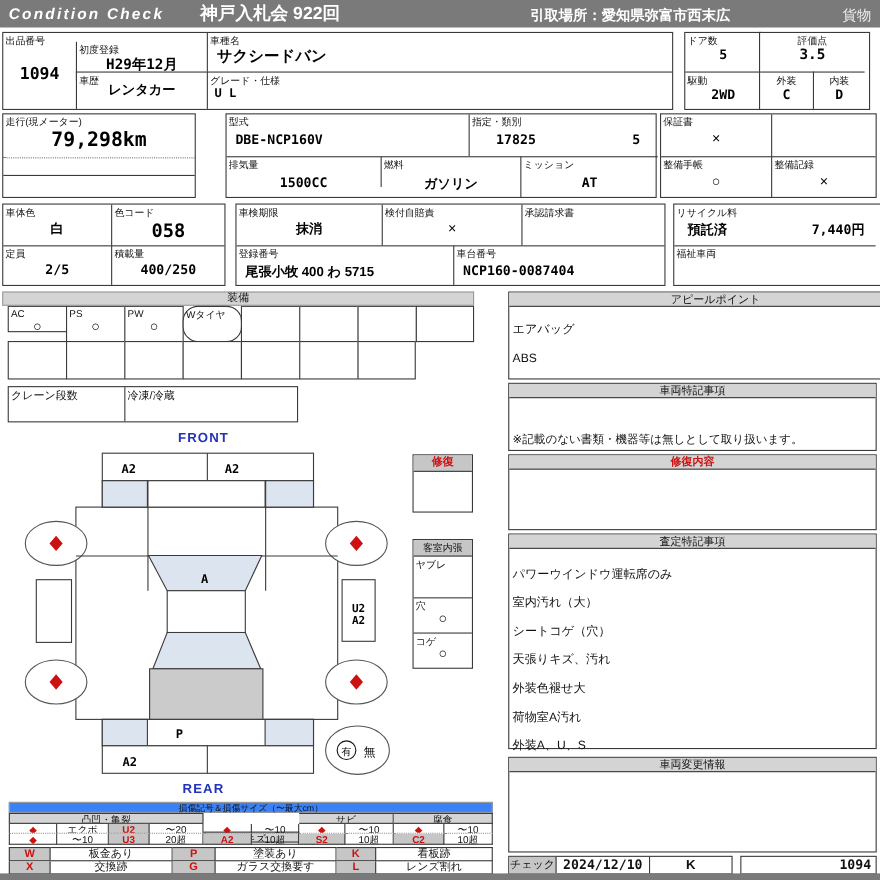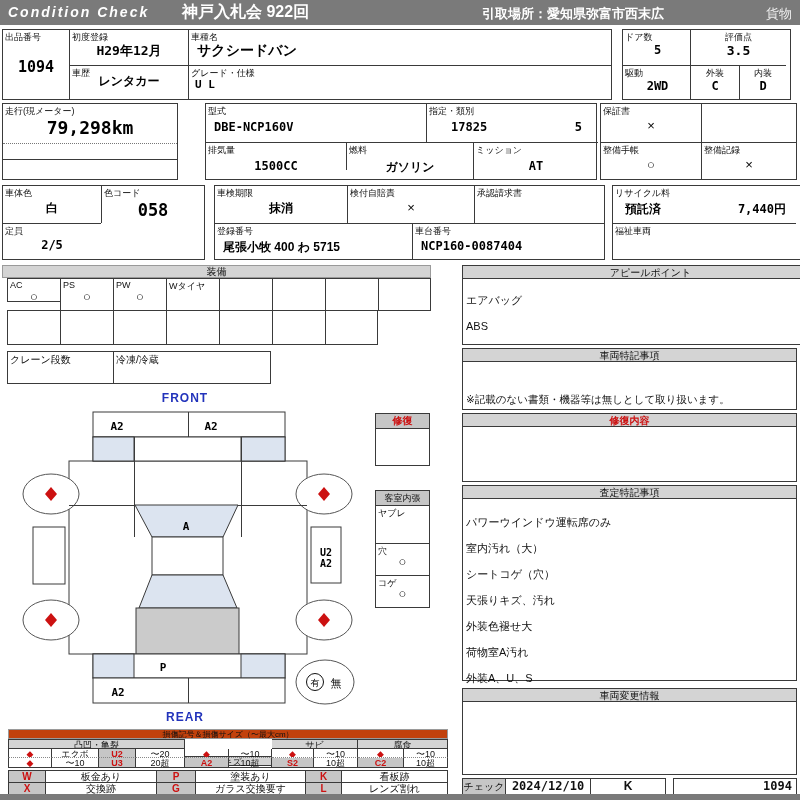--- a/index.html
+++ b/index.html
@@ -42,21 +42,21 @@
   <span class="abs" style="left:182px;top:2px;font-size:16px;font-weight:bold;">神戸入札会 922回</span>
   <span class="abs" style="left:482px;top:5px;font-size:13px;font-weight:bold;">引取場所：愛知県弥富市西末広</span>
   <span class="abs" style="right:8px;top:5px;font-size:13px;color:#ededed;">貨物</span>
 </div>
 
 <div class="box" style="left:2px;top:29px;width:610px;height:71px;">
   <div class="cell" style="left:0;top:0;width:66px;height:69px;">
     <span class="lbl">出品番号</span>
     <div class="val" style="top:28px;font-size:15px;">1094</div>
   </div>
-  <div class="cell bl" style="left:66px;top:0;width:119px;height:35px;text-decoration:underline;">
+  <div class="cell bl" style="left:66px;top:8px;width:119px;height:35px;text-decoration:underline;">
     <span class="lbl">初度登録</span>
     <div class="val" style="top:12px;font-size:13px;">H29年12月</div>
   </div>
   <div class="cell bl bt" style="left:66px;top:35px;width:119px;height:34px;">
     <span class="lbl">車歴</span>
     <div class="val jp" style="top:7px;font-size:12px;">レンタカー</div>
   </div>
   <div class="cell bl" style="left:185px;top:0;width:423px;height:35px;">
     <span class="lbl">車種名</span>
     <div class="val jp vleft" style="top:12px;left:8px;font-size:14px;">サクシードバン</div>
@@ -146,20 +146,24 @@
     <div class="val jp" style="top:14px;font-size:12px;font-weight:bold;">白</div>
   </div>
   <div class="cell bl" style="left:98px;top:0;width:103px;height:37px;">
     <span class="lbl">色コード</span>
     <div class="val" style="top:14px;font-size:17px;">058</div>
   </div>
   <div class="cell bt" style="left:0;top:37px;width:98px;height:36px;">
     <span class="lbl">定員</span>
     <div class="val" style="top:14px;font-size:12px;">2/5</div>
   </div>
+  <div class="cell bt bl" style="left:98px;top:37px;width:103px;height:36px;">
+    <span class="lbl">積載量</span>
+    <div class="val" style="top:14px;font-size:12px;">400/250</div>
+  </div>
 </div>
 
 <div class="box" style="left:214px;top:185px;width:391px;height:75px;">
   <div class="cell" style="left:0;top:0;width:132px;height:37px;">
     <span class="lbl">車検期限</span>
     <div class="val jp" style="top:14px;font-size:12px;font-weight:bold;">抹消</div>
   </div>
   <div class="cell bl" style="left:132px;top:0;width:127px;height:37px;">
     <span class="lbl">検付自賠責</span>
     <div class="val mark" style="top:14px;">×</div>
@@ -197,21 +201,21 @@
   <div class="val mark" style="top:10px;">○</div>
 </div>
 <div class="box" style="left:60px;top:278px;width:54px;height:33px;">
   <span class="lbl">PS</span>
   <div class="val mark" style="top:10px;">○</div>
 </div>
 <div class="box" style="left:113px;top:278px;width:54px;height:33px;">
   <span class="lbl">PW</span>
   <div class="val mark" style="top:10px;">○</div>
 </div>
-<div class="box" style="left:166px;top:278px;width:54px;height:33px;">
+<div class="box" style="left:166px;top:278px;width:54px;height:33px;border-radius:14px;">
   <span class="lbl">Wタイヤ</span>
   <div class="val mark" style="top:10px;"></div>
 </div>
 <div class="box" style="left:219px;top:278px;width:54px;height:33px;"></div>
 <div class="box" style="left:272px;top:278px;width:54px;height:33px;"></div>
 <div class="box" style="left:325px;top:278px;width:54px;height:33px;"></div>
 <div class="box" style="left:378px;top:278px;width:53px;height:33px;"></div>
 
 <div class="box" style="left:7px;top:310px;width:54px;height:35px;"></div>
 <div class="box" style="left:60px;top:310px;width:54px;height:35px;"></div>
@@ -349,21 +353,21 @@
 
 <div class="box" style="left:462px;top:778px;width:204px;height:17px;">
   <div class="cell" style="left:0;top:0;width:43px;height:15px;background:#c6c6c6;border-right:1px solid #3a3a3a;font-size:10px;line-height:15px;text-align:center;">チェック</div>
   <div class="cell" style="left:43px;top:0;width:85px;height:15px;border-right:1px solid #3a3a3a;font-size:12px;line-height:15px;text-align:center;font-family:'DejaVu Sans Mono',monospace;font-weight:bold;">2024/12/10</div>
   <div class="cell" style="left:128px;top:0;width:74px;height:15px;font-size:12px;line-height:15px;text-align:center;font-weight:bold;">K</div>
 </div>
 <div class="box" style="left:673px;top:778px;width:124px;height:17px;">
   <div class="cell" style="left:0;top:0;right:4px;height:15px;font-size:12px;line-height:15px;text-align:right;font-family:'DejaVu Sans Mono',monospace;font-weight:bold;">1094</div>
 </div>
 
-<div class="abs" style="left:8px;top:729px;width:440px;height:10px;background:#c2410c;border:1px solid #9a9a9a;text-align:center;font-size:8px;line-height:9px;">損傷記号＆損傷サイズ（〜最大cm）</div>
+<div class="abs" style="left:8px;top:729px;width:440px;height:10px;background:#3b82f6;border:1px solid #9a9a9a;text-align:center;font-size:8px;line-height:9px;">損傷記号＆損傷サイズ（〜最大cm）</div>
 
 <div class="legend-cell legend-head" style="left:8px;top:739px;width:177px;height:10px;border-left:1px solid #3a3a3a;border-top:1px solid #3a3a3a;">凸凹・亀裂</div>
 <div class="legend-cell legend-head" style="left:185px;top:739px;width:87px;height:10px;border-top:1px solid #3a3a3a;margin-top:17px;">線キズ</div>
 <div class="legend-cell legend-head" style="left:272px;top:739px;width:86px;height:10px;border-top:1px solid #3a3a3a;">サビ</div>
 <div class="legend-cell legend-head" style="left:358px;top:739px;width:90px;height:10px;border-top:1px solid #3a3a3a;">腐食</div>
 
 <div class="legend-cell diamond" style="left:8px;top:749px;width:44px;height:9px;border-left:1px solid #3a3a3a;border-bottom:1px dotted #888;">◆</div>
 <div class="legend-cell" style="left:52px;top:749px;width:47px;height:9px;border-bottom:1px dotted #888;">エクボ</div>
 <div class="legend-cell graycell" style="left:99px;top:749px;width:37px;height:9px;border-bottom:1px dotted #888;">U2</div>
 <div class="legend-cell" style="left:136px;top:749px;width:49px;height:9px;border-bottom:1px dotted #888;">〜20</div>

